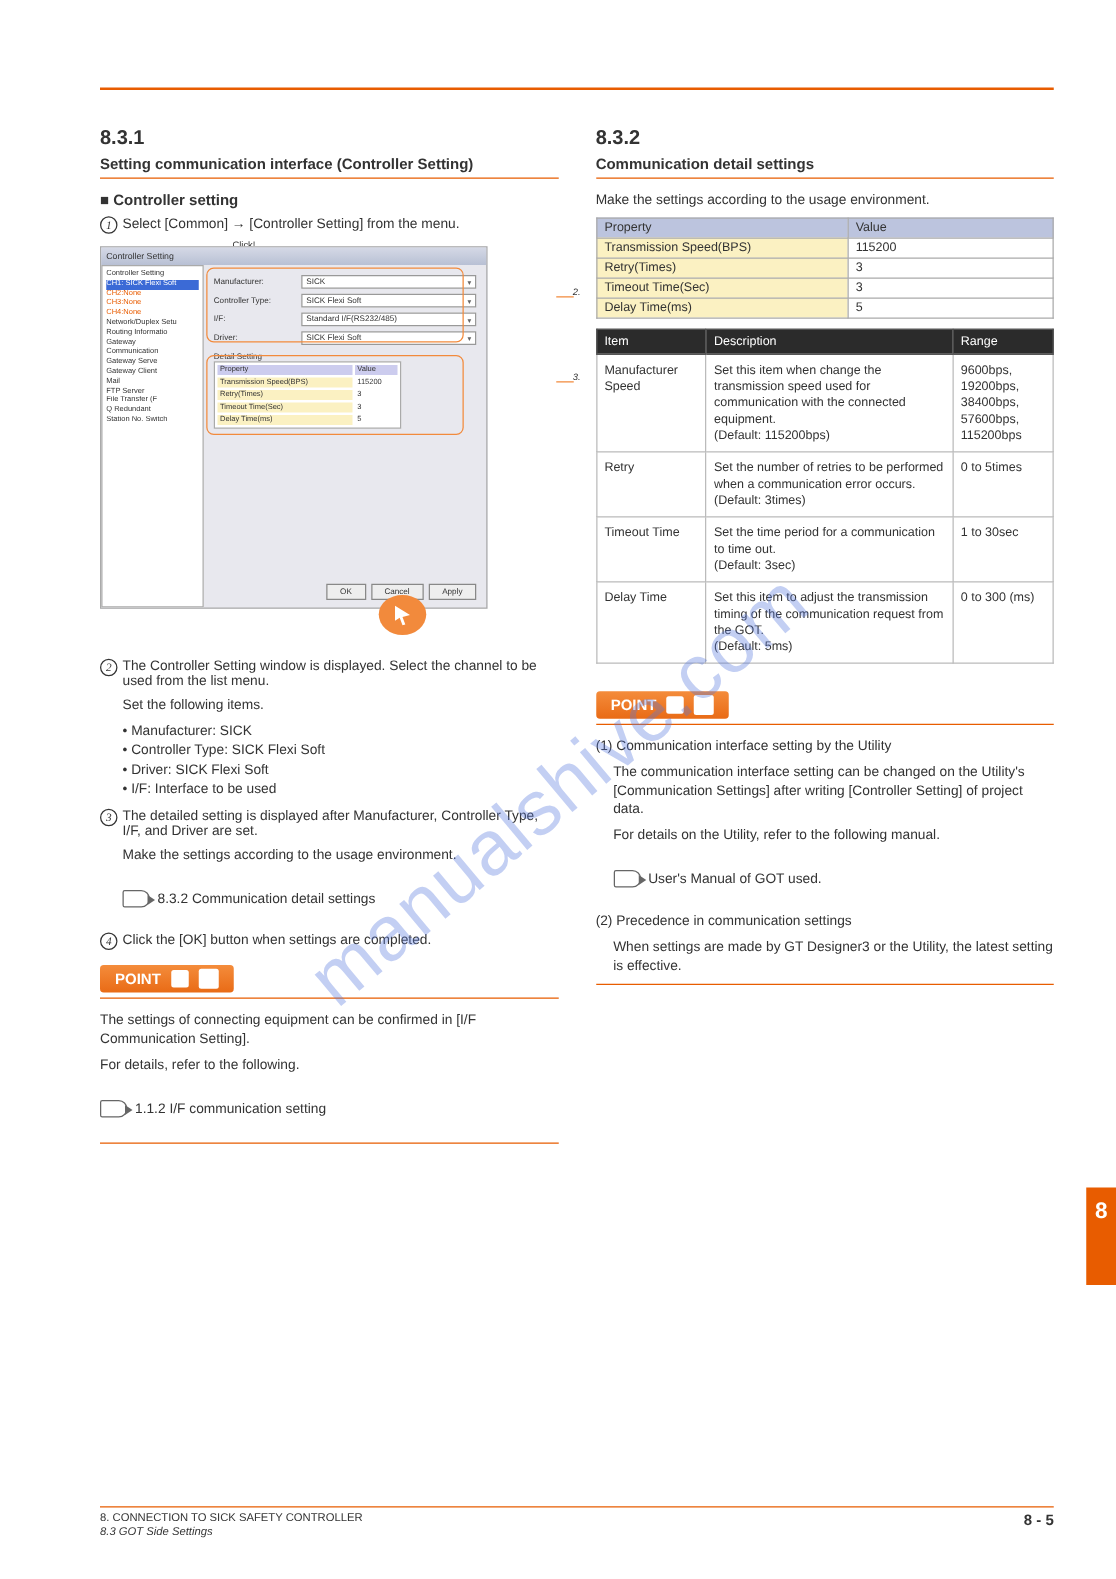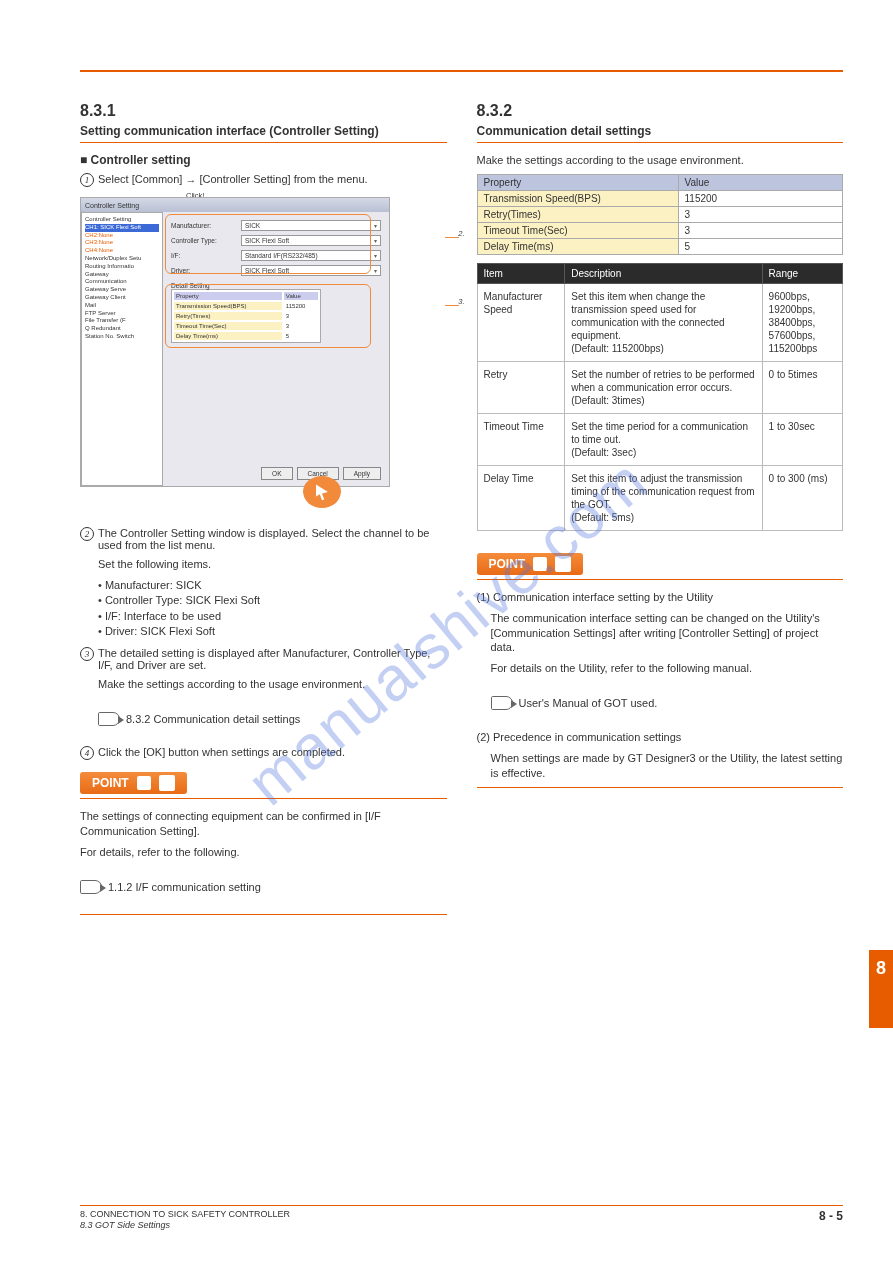--- a/index.html
+++ b/index.html
@@ -314,22 +314,22 @@
       <div style="height:28px;"></div>
 
       <div class="step-line">
         <span class="step-circ">2</span>
         <span class="step-text">The Controller Setting window is displayed. Select the channel to be used from the list menu.</span>
       </div>
       <div class="para" style="margin-left:18px;">Set the following items.</div>
       <div style="margin-left:18px;">
         <div class="bodytext">• <span>Manufacturer: SICK</span></div>
         <div class="bodytext">• <span>Controller Type: SICK Flexi Soft</span></div>
+        <div class="bodytext">• <span>Driver: SICK Flexi Soft</span></div>
         <div class="bodytext">• <span>I/F: Interface to be used</span></div>
-        <div class="bodytext">• <span>Driver: SICK Flexi Soft</span></div>
       </div>
 
       <div class="step-line" style="margin-top:8px;">
         <span class="step-circ">3</span>
         <span class="step-text">The detailed setting is displayed after Manufacturer, Controller Type, I/F, and Driver are set.</span>
       </div>
       <div class="para" style="margin-left:18px;">Make the settings according to the usage environment.</div>
       <div class="link-row" style="margin-left:18px;">
         <span class="hand-ptr"></span>
         <span class="txt">8.3.2 Communication detail settings</span>

